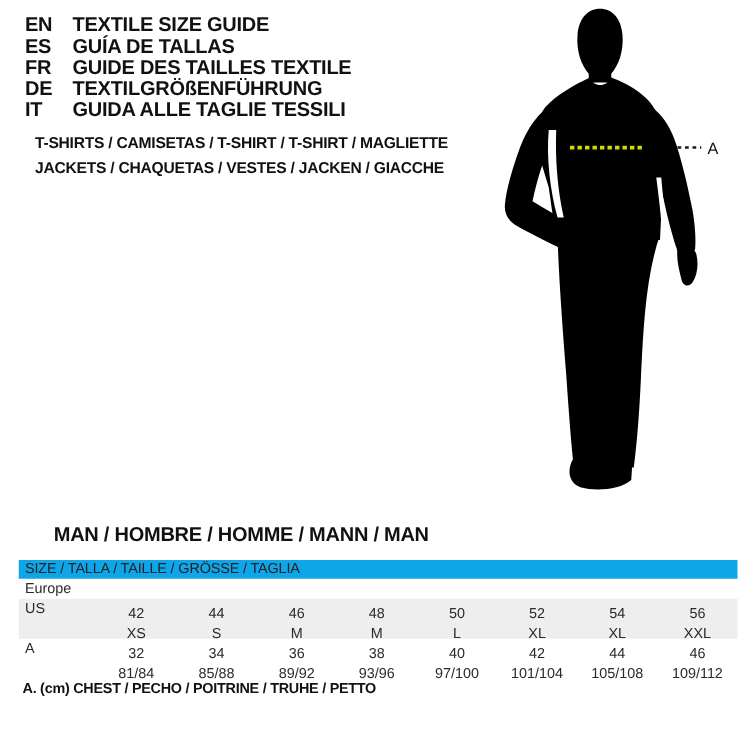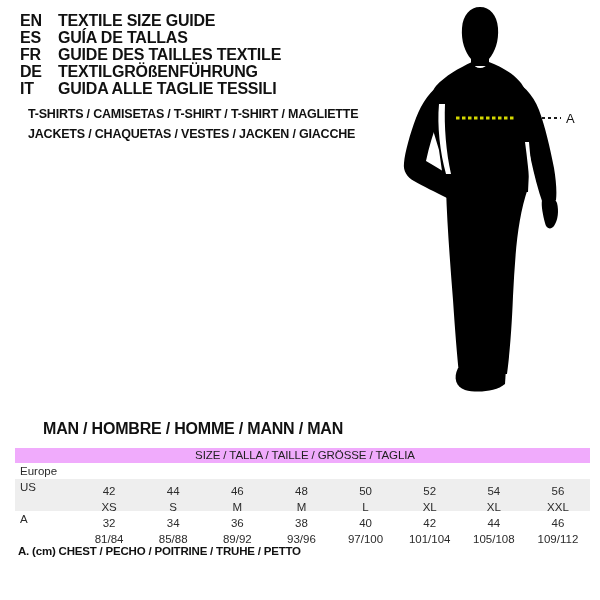--- a/index.html
+++ b/index.html
@@ -69,27 +69,26 @@
   
   .size-table {
     position: absolute;
     left: 15px;
     top: 448px;
     width: 575px;
     font-size: 11.5px;
     color: #2b2b2b;
   }
   .thead {
-    background: #f0abfc;
+    background: #0ea5e9;
     height: 15px;
     line-height: 15px;
     padding-left: 5px;
     color: #222222;
     letter-spacing: -0.1px;
-    text-align: center;
   }
   .trow { display: flex; height: 16px; line-height: 17px; }
   .tband { background: #eeeeee; }
   .tband .trow { height: 16px; line-height: 16px; }
   .tlabel { width: 62px; padding-left: 5px; box-sizing: border-box; text-align: left; }
   .tcell { flex: 1 1 0; text-align: center; margin-top: 20px; }
 
   
   .legend {
     position: absolute;

